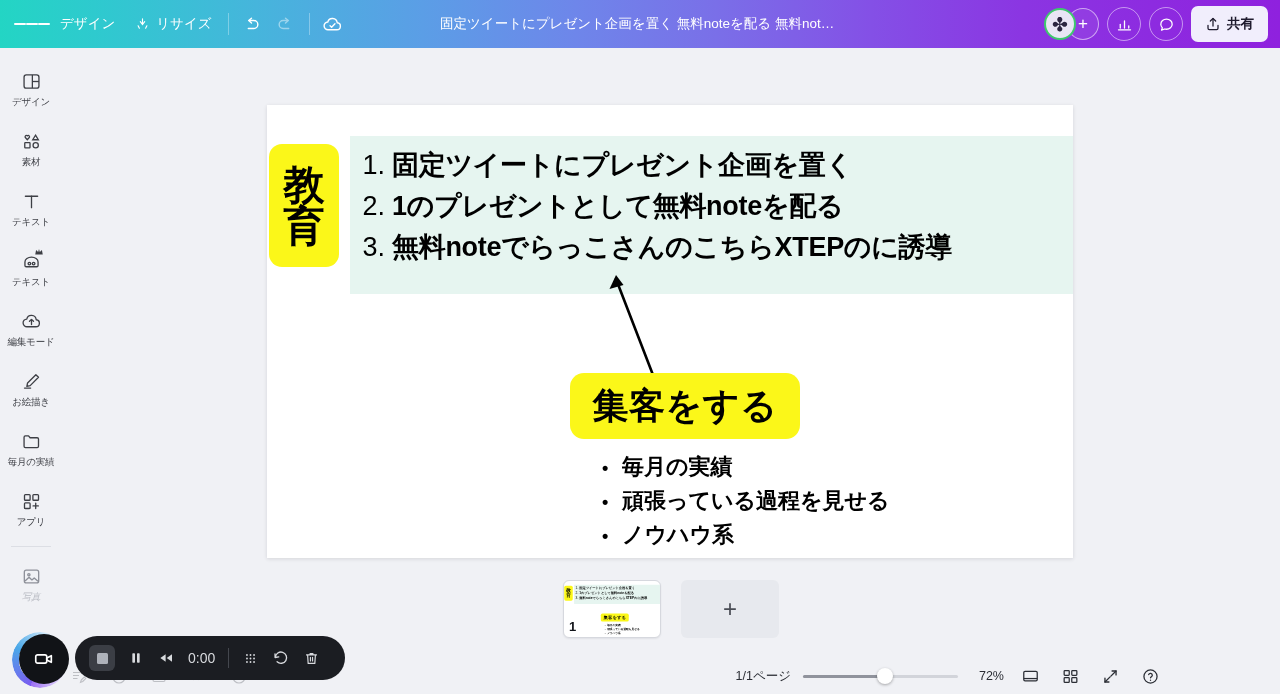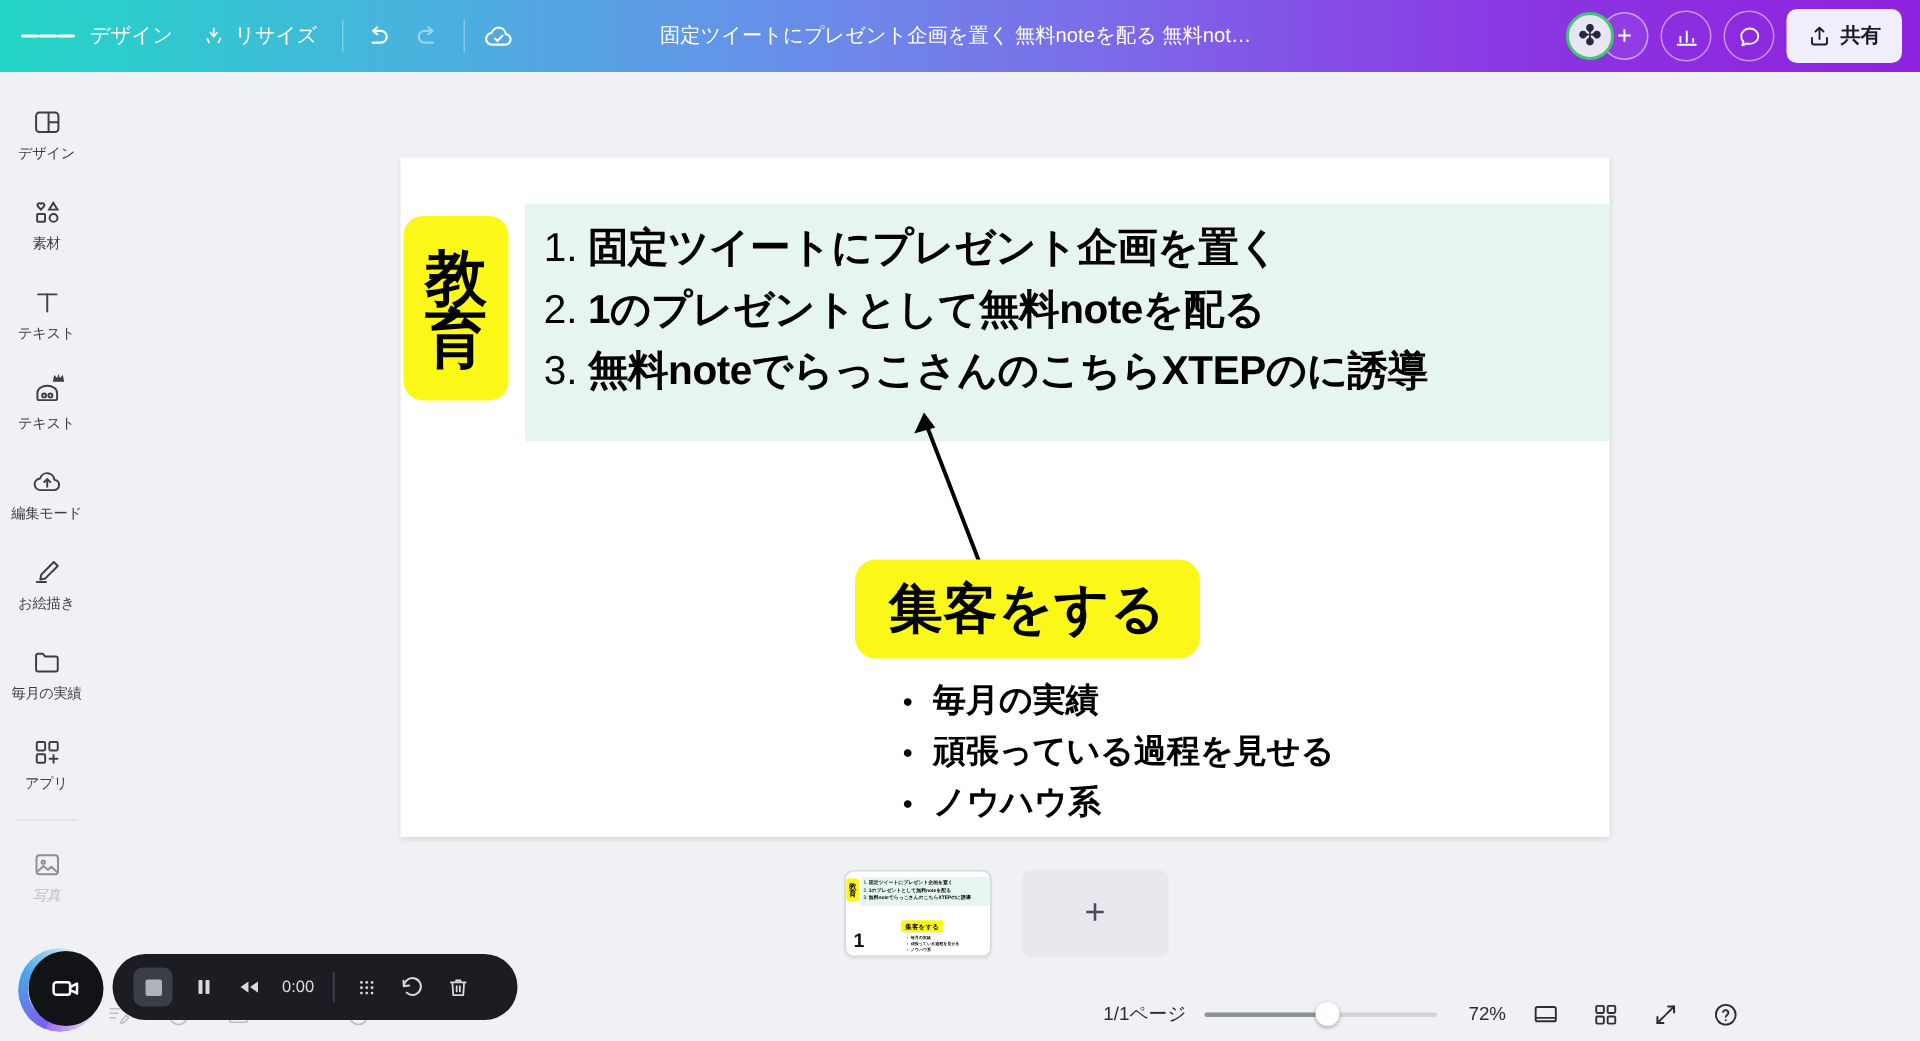--- a/index.html
+++ b/index.html
@@ -180,21 +180,21 @@
     position: absolute; left: 75px; bottom: 14px; width: 270px; height: 44px;
     background: #1b1d22; border-radius: 22px; display: flex; align-items: center;
     padding: 0 14px; gap: 13px; z-index: 20;
   }
   .rec-stop {
     width: 26px; height: 26px; border-radius: 6px; background: #3b3e45;
     display: flex; align-items: center; justify-content: center; cursor: pointer;
   }
   .rec-stop i { display: block; width: 11px; height: 11px; background: #aeb2ba; border-radius: 1.5px; }
   .rec-ico { color: #d8dade; cursor: pointer; display: flex; align-items: center; }
-  .rec-time { color: #d8dade; font-size: 11px; font-variant-numeric: tabular-nums; }
+  .rec-time { color: #d8dade; font-size: 14px; font-variant-numeric: tabular-nums; }
   .rec-sep { width: 1px; height: 20px; background: #44474e; }
 
   .ghost-toolbar {
     position: absolute; left: 70px; bottom: 0px; width: 300px; height: 34px;
     display: flex; align-items: center; gap: 22px; opacity: 0.30; z-index: 5;
     color: #4a4d55;
   }
 </style>
 </head>
 <body>

